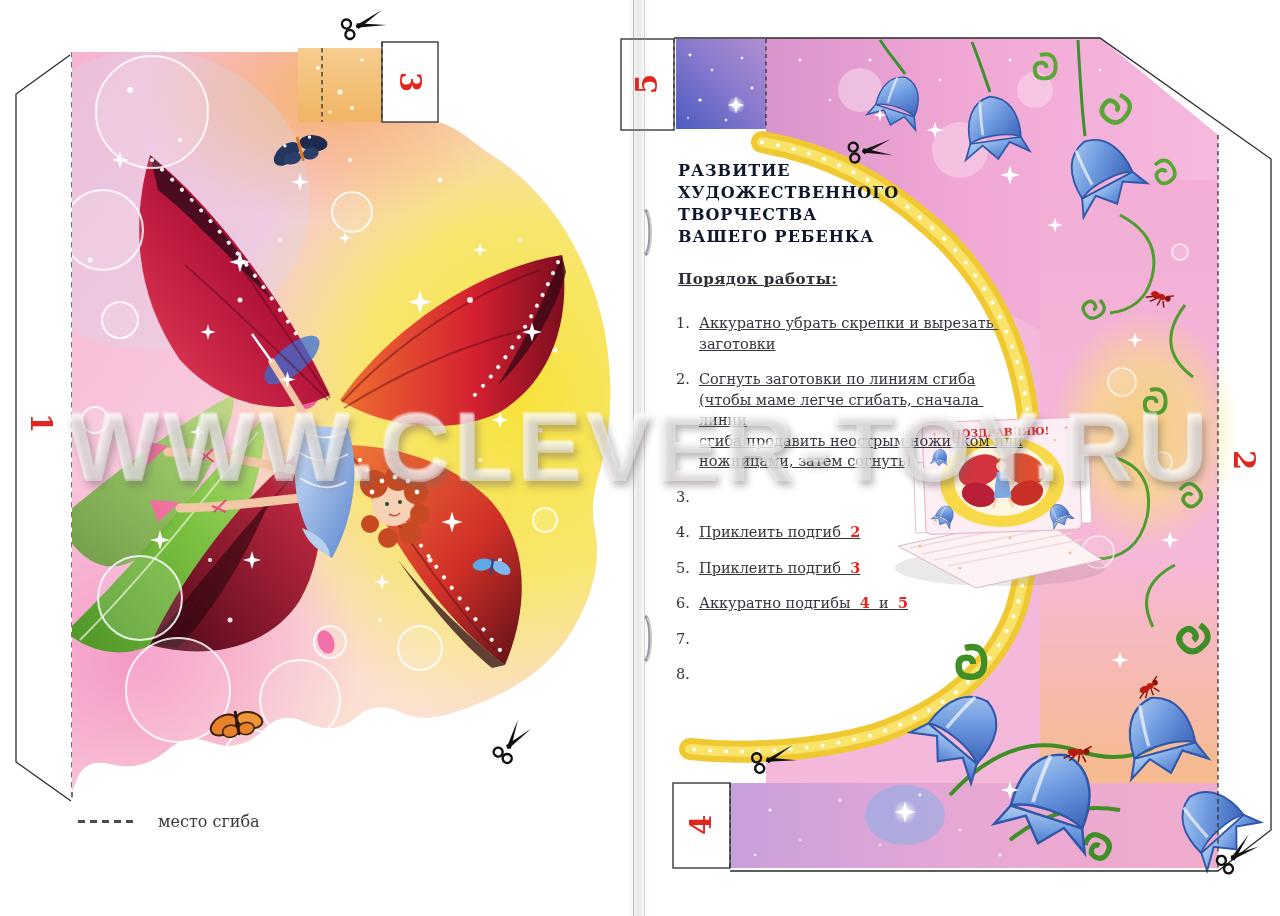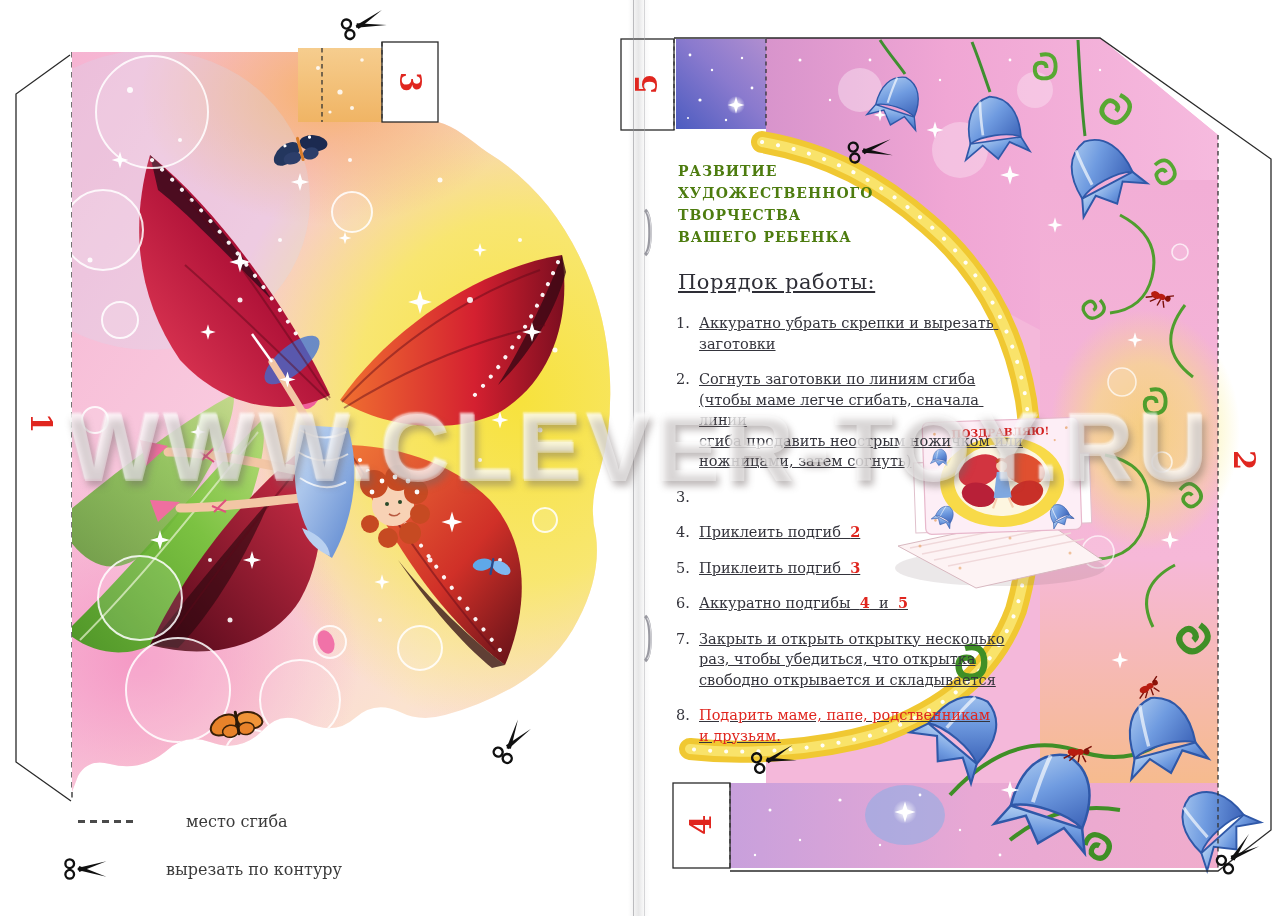--- a/index.html
+++ b/index.html
@@ -1,36 +1,36 @@
 <!DOCTYPE html>
 <html><head>
 <meta charset="utf-8">
 <style>
   html,body{margin:0;padding:0;background:#ffffff;}
   #canvas{position:relative;width:1280px;height:916px;background:#ffffff;overflow:hidden;
           font-family:"DejaVu Serif",serif;}
   .abs{position:absolute;}
   svg{display:block;}
   
-  #header{left:678px;top:160px;width:330px;font-weight:bold;font-size:14px;line-height:22px;
-          letter-spacing:1px;color:#4d7c0f;white-space:pre-line;}
-  #section-title{left:678px;top:270px;font-weight:normal;font-size:21px;color:#2e2e36;
+  #header{left:678px;top:160px;width:330px;font-weight:bold;font-size:16px;line-height:22px;
+          letter-spacing:1px;color:#0f172a;white-space:pre-line;}
+  #section-title{left:678px;top:270px;font-weight:bold;font-size:15px;color:#2e2e36;
           text-decoration:underline;letter-spacing:.5px;}
   #steps{left:676px;top:313px;width:352px;}
   .step{display:flex;margin-bottom:15px;color:#34343c;font-size:14.5px;line-height:20.5px;}
   .step-num{width:23px;flex:0 0 23px;}
   .step-text{white-space:pre-wrap;text-decoration:underline;}
   .step-text .red{color:#e0261f;}
   .step-text .redref{color:#e0261f;font-weight:bold;}
   
   .tab-num{position:absolute;font-weight:bold;font-size:29px;color:#e0261f;
            width:30px;height:30px;line-height:30px;text-align:center;}
   
   #legend{left:62px;top:812px;width:320px;color:#3a3a3a;font-size:16px;}
-  .legend-row{display:flex;align-items:center;margin-bottom:26px;gap:28px;}
+  .legend-row{display:flex;align-items:center;margin-bottom:26px;}
   .fold-sample{display:inline-block;width:58px;height:3px;margin-left:16px;
       background:repeating-linear-gradient(90deg,#4a4a4a 0 7px,transparent 7px 12px);}
   .legend-label{margin-left:22px;}
   .legend-scissors{width:54px;height:24px;}
   
   #watermark{left:0;top:392px;width:1280px;text-align:center;
       font-family:"Liberation Sans",sans-serif;font-weight:bold;font-size:97px;letter-spacing:4px;
       color:rgba(255,255,255,0.40);
       text-shadow:3px 5px 7px rgba(110,100,100,0.45),-1px -2px 2px rgba(255,255,255,0.65);
       pointer-events:none;z-index:50;}
@@ -561,39 +561,28 @@
       <div class="step">
         <div class="step-num">5.</div>
         <div class="step-text"><span>Приклеить подгиб  </span><span class="redref">3</span></div>
       </div>
       <div class="step">
         <div class="step-num">6.</div>
         <div class="step-text"><span>Аккуратно подгибы  </span><span class="redref">4</span><span>  и  </span><span class="redref">5</span></div>
       </div>
       <div class="step">
         <div class="step-num">7.</div>
-        <div class="step-text"><span>Закрыть и открыть открытку несколько
-раз, чтобы убедиться, что открытка
-свободно открывается и складывается</span></div>
       </div>
       <div class="step">
         <div class="step-num">8.</div>
-        <div class="step-text"><span class="red">Подарить маме, папе, родственникам
-и друзьям.</span></div>
       </div>
     </div>
 
 <div id="legend" class="abs overlay">
   <div class="legend-row">
     <span class="fold-sample"></span>
     <span class="legend-label">место сгиба</span>
   </div>
-  <div class="legend-row">
-    <svg class="legend-scissors" viewBox="-12 -12 56 24">
-      <use href="#scissorsG"></use>
-    </svg>
-    <span class="legend-label">вырезать по контуру</span>
-  </div>
 </div>
 
 <div id="watermark" class="abs">WWW.CLEVER-TOY.RU</div>
 
 </div>
 
 </body></html>

